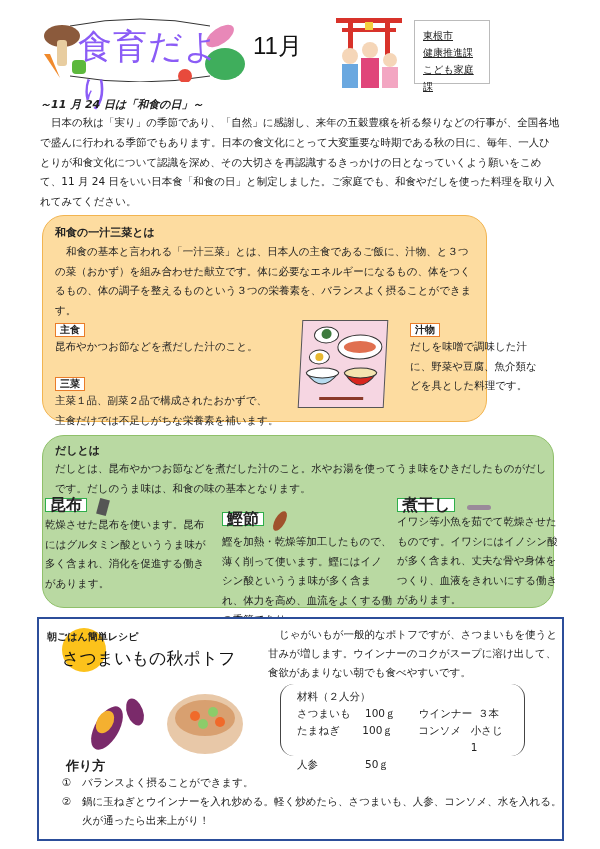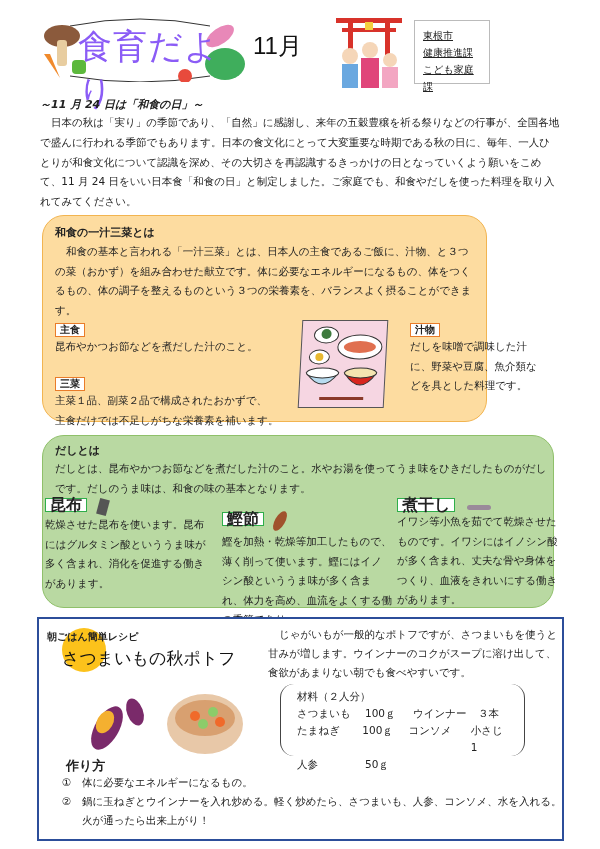--- a/index.html
+++ b/index.html
@@ -33,21 +33,21 @@
 
   
   .recipe-box { left: 37px; top: 617px; width: 527px; height: 224px; border: 2px solid #2c4e9a; background: #fff; }
   .sun { left: 62px; top: 628px; width: 44px; height: 44px; border-radius: 50%; background: #fcc21b; }
   .recipe-kicker { left: 47px; top: 630px; font-weight: bold; font-size: 10px; }
   .recipe-title { left: 62px; top: 647px; font-size: 17px; color: #111; }
   .recipe-intro { left: 268px; top: 625px; width: 295px; font-size: 10.5px; line-height: 19px; text-indent: 11px; }
   .ing-box { left: 280px; top: 684px; width: 245px; height: 72px; border-left: 1.5px solid #444; border-right: 1.5px solid #444; border-radius: 14px; padding: 4px 16px; font-size: 10.5px; line-height: 17px; }
   .ing-row { display: flex; }
   .ing-row span { display: inline-block; }
-  .c1 { width: 68px; } .c2 { width: 48px; } .c3 { width: 65px; }
+  .c1 { width: 68px; } .c2 { width: 48px; } .c3 { width: 65px; text-align: center; }
   .steps-head { left: 58px; top: 757px; font-weight: bold; font-size: 13px; margin-left: 8px; }
   .steps { left: 62px; top: 773px; width: 500px; font-size: 10.5px; line-height: 19px; }
   .step { display: flex; }
   .step-num { width: 20px; flex: none; }
 </style>
 </head>
 <body>
 
 <div class="abs title-banner">
   <svg width="210" height="68" style="position:absolute;left:0;top:0">
@@ -195,19 +195,19 @@
   <div class="ing-row">
     <span class="c1">人参</span>
     <span class="c2">50ｇ</span>
   </div>
 </div>
 
 <div class="abs steps-head">作り方</div>
 <div class="abs steps">
   <div class="step">
     <span class="step-num">①</span>
-    <span>体に必要なエネルギーになるもの。</span>
+    <span>バランスよく摂ることができます。</span>
   </div>
   <div class="step">
     <span class="step-num">②</span>
     <span>鍋に玉ねぎとウインナーを入れ炒める。軽く炒めたら、さつまいも、人参、コンソメ、水を入れる。火が通ったら出来上がり！</span>
   </div>
 </div>
 
 </body></html>

